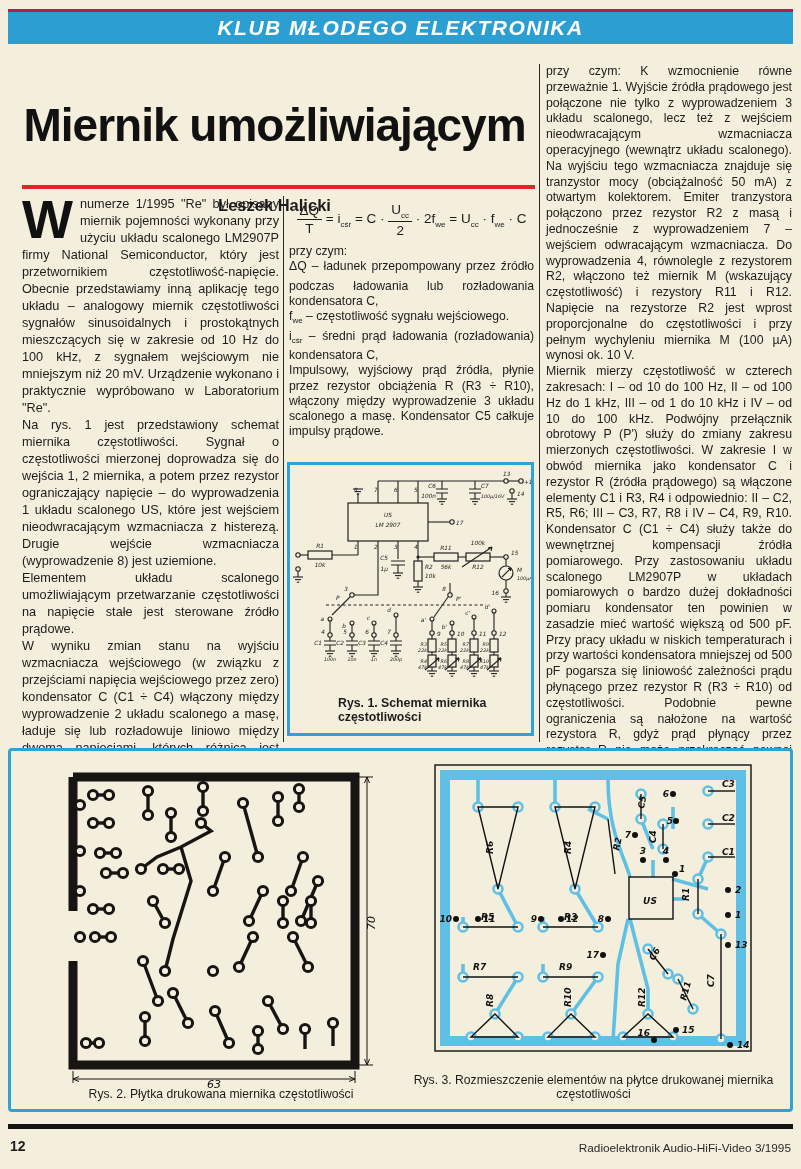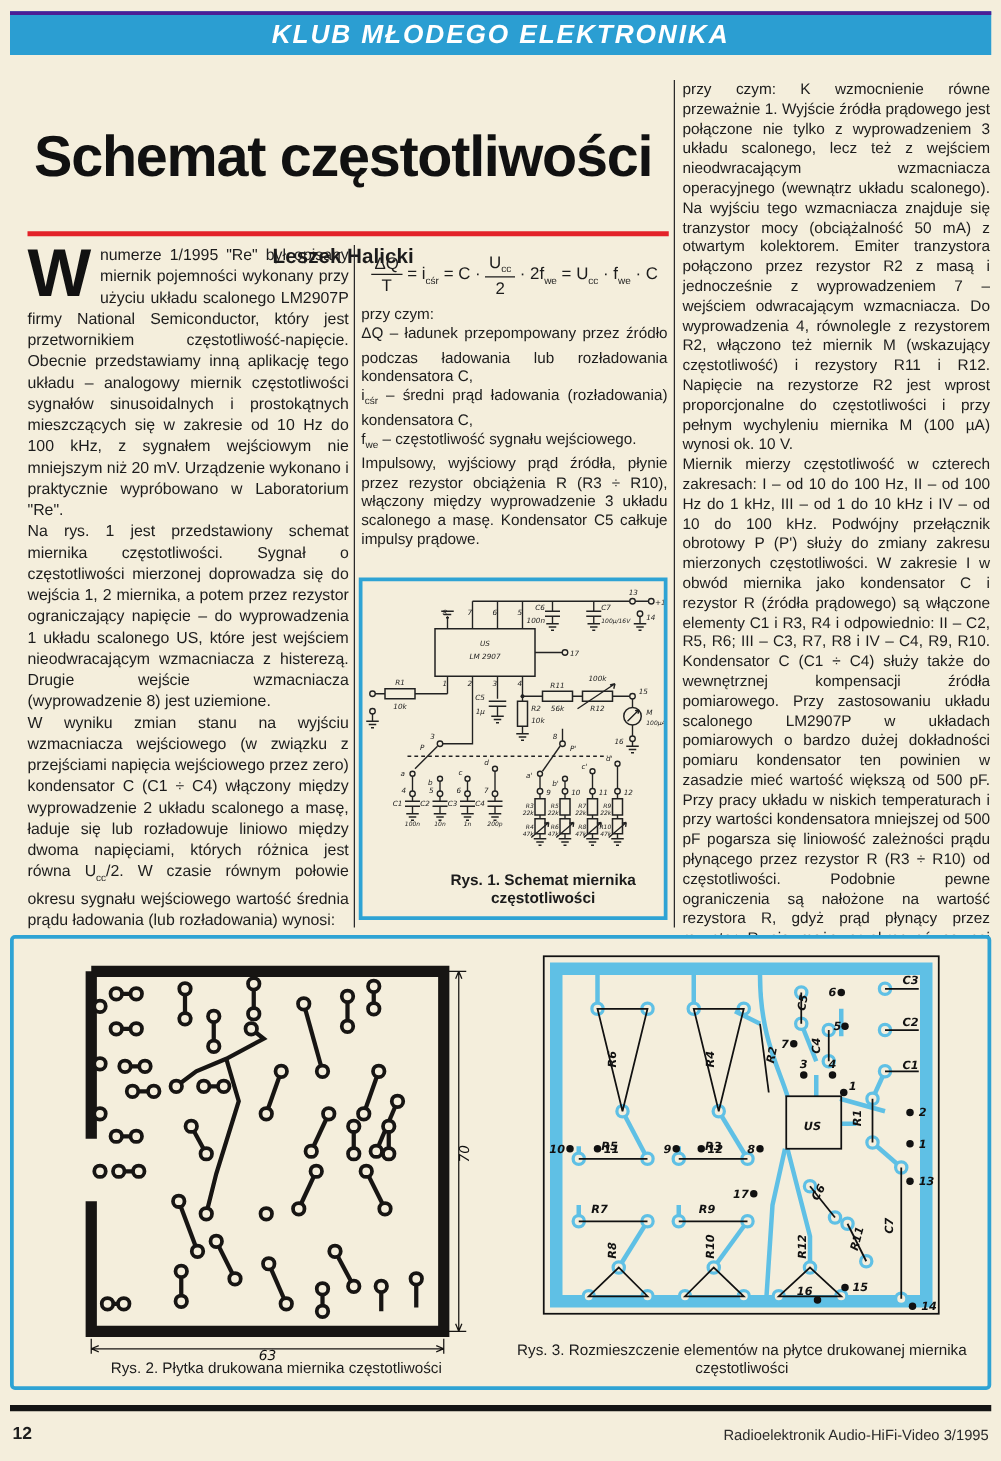--- a/index.html
+++ b/index.html
@@ -1,20 +1,20 @@
 <!DOCTYPE html>
 <html><head>
 <meta charset="utf-8">
 <style>
   html,body{margin:0;padding:0;background:#cfc9ba;}
   #page{position:relative;width:801px;height:1169px;background:#f4eedc;overflow:hidden;
         font-family:"Liberation Sans",sans-serif;color:#1c1c1c;}
   
   .banner{position:absolute;left:8px;top:9px;width:785px;height:32px;background:#2b9ed2;
-          border-top:3px solid #4c1d95;}
+          border-top:3px solid #be185d;}
   .banner span{display:block;text-align:center;color:#fff;font-style:italic;font-weight:bold;
           font-size:21px;line-height:31px;letter-spacing:1.5px;}
   
   .lead{position:absolute;left:30px;top:60px;width:492px;color:#e32229;font-weight:bold;
         font-size:14.6px;line-height:19px;text-align:center;}
   .title{position:absolute;left:22px;top:98px;width:505px;font-size:46px;font-weight:bold;
         text-align:center;letter-spacing:-1px;color:#111;}
   .author{position:absolute;left:22px;top:160px;width:505px;text-align:center;
         font-weight:bold;font-size:16.5px;margin-top:36px;}
   .redrule{position:absolute;left:22px;top:185px;width:513px;height:4px;background:#e32229;}
@@ -31,21 +31,21 @@
   .v2{left:539px;top:64px;height:678px;}
   
   .formula{text-align:center;font-size:13.5px;margin:4px 0 6px 0;line-height:normal;}
   .frac{display:inline-block;vertical-align:middle;text-align:center;}
   .frac .top{display:block;border-bottom:1.3px solid #1c1c1c;padding:0 3px 1px 3px;}
   .frac .bot{display:block;padding-top:1px;}
   .deflist{margin:0;}
   
   .fig1box{position:absolute;left:287px;top:462px;width:247px;height:274px;box-sizing:border-box;
         border:3px solid #2ea3d4;background:#f4eedc;}
-  .fig1cap{font-weight:bold;font-size:12.3px;text-align:center;margin-top:2px;padding-left:48px;}
+  .fig1cap{font-weight:bold;font-size:12.3px;text-align:left;margin-top:2px;padding-left:48px;}
   
   svg .w{stroke:#222;stroke-width:1.1;fill:none;}
   svg .comp{stroke:#222;stroke-width:1.2;fill:none;}
   svg .node{fill:#222;}
   svg .term{fill:#f4eedc;stroke:#222;stroke-width:1.1;}
   text.sl{font:italic 5.8px "DejaVu Sans",sans-serif;fill:#222;}
   text.sls{font:italic 4.8px "DejaVu Sans",sans-serif;fill:#222;}
   text.fl{font:italic bold 9px "DejaVu Sans",sans-serif;fill:#111;}
   text.dim{font:italic 11px "DejaVu Sans",sans-serif;fill:#111;}
   
@@ -74,41 +74,42 @@
 </style>
 </head>
 <body>
 
 <div id="page">
 
   <div class="banner">
     <span>KLUB MŁODEGO ELEKTRONIKA</span>
   </div>
 
-  <div class="title">Schemat częstotliwości</div>
+  <div class="title">Miernik umożliwiającym</div>
   <div class="author">Leszek Halicki</div>
   <div class="redrule"></div>
 
   <div class="vline v1"></div>
   <div class="vline v2"></div>
 
   <div class="col colL">
     <p><span class="dropcap">W</span><span>numerze 1/1995 "Re" był opisany miernik pojemności wykonany przy użyciu układu scalonego LM2907P firmy National Semiconductor, który jest przetwornikiem częstotliwość-napięcie. Obecnie przedstawiamy inną aplikację tego układu – analogowy miernik częstotliwości sygnałów sinusoidalnych i prostokątnych mieszczących się w zakresie od 10 Hz do 100 kHz, z sygnałem wejściowym nie mniejszym niż 20 mV. Urządzenie wykonano i praktycznie wypróbowano w Laboratorium "Re".</span></p>
     <p>Na rys. 1 jest przedstawiony schemat miernika częstotliwości. Sygnał o częstotliwości mierzonej doprowadza się do wejścia 1, 2 miernika, a potem przez rezystor ograniczający napięcie – do wyprowadzenia 1 układu scalonego US, które jest wejściem nieodwracającym wzmacniacza z histerezą. Drugie wejście wzmacniacza (wyprowadzenie 8) jest uziemione.</p>
+    <p>Elementem układu scalonego umożliwiającym przetwarzanie częstotliwości na napięcie stałe jest sterowane źródło prądowe.</p>
     <p><span>W wyniku zmian stanu na wyjściu wzmacniacza wejściowego (w związku z przejściami napięcia wejściowego przez zero) kondensator C (C1 ÷ C4) włączony między wyprowadzenie 2 układu scalonego a masę, ładuje się lub rozładowuje liniowo między dwoma napięciami, których różnica jest równa U</span><sub>cc</sub><span>/2. W czasie równym połowie okresu sygnału wejściowego wartość średnia prądu ładowania (lub rozładowania) wynosi:</span></p>
   </div>
 
   <div class="col colM">
     <div class="formula">
       <span class="frac"><span class="top">ΔQ</span><span class="bot">T</span></span><span> = i</span><sub>cśr</sub><span> = C · </span><span class="frac"><span class="top"><span>U</span><sub>cc</sub></span><span class="bot">2</span></span><span> · 2f</span><sub>we</sub><span> = U</span><sub>cc</sub><span> · f</span><sub>we</sub><span> · C</span>
     </div>
     <p>przy czym:</p>
     <p class="deflist"><span>ΔQ</span><sub></sub><span> – ładunek przepompowany przez źródło podczas ładowania lub rozładowania kondensatora C,</span></p>
+    <p class="deflist"><span>f</span><sub>we</sub><span> – częstotliwość sygnału wejściowego.</span></p>
     <p class="deflist"><span>i</span><sub>cśr</sub><span> – średni prąd ładowania (rozładowania) kondensatora C,</span></p>
-    <p class="deflist"><span>f</span><sub>we</sub><span> – częstotliwość sygnału wejściowego.</span></p>
     <p>Impulsowy, wyjściowy prąd źródła, płynie przez rezystor obciążenia R (R3 ÷ R10), włączony między wyprowadzenie 3 układu scalonego a masę. Kondensator C5 całkuje impulsy prądowe.</p>
   </div>
 
   <div class="col colR">
     <p>przy czym: K wzmocnienie równe przeważnie 1. Wyjście źródła prądowego jest połączone nie tylko z wyprowadzeniem 3 układu scalonego, lecz też z wejściem nieodwracającym wzmacniacza operacyjnego (wewnątrz układu scalonego). Na wyjściu tego wzmacniacza znajduje się tranzystor mocy (obciążalność 50 mA) z otwartym kolektorem. Emiter tranzystora połączono przez rezystor R2 z masą i jednocześnie z wyprowadzeniem 7 – wejściem odwracającym wzmacniacza. Do wyprowadzenia 4, równolegle z rezystorem R2, włączono też miernik M (wskazujący częstotliwość) i rezystory R11 i R12. Napięcie na rezystorze R2 jest wprost proporcjonalne do częstotliwości i przy pełnym wychyleniu miernika M (100 µA) wynosi ok. 10 V.</p>
     <p>Miernik mierzy częstotliwość w czterech zakresach: I – od 10 do 100 Hz, II – od 100 Hz do 1 kHz, III – od 1 do 10 kHz i IV – od 10 do 100 kHz. Podwójny przełącznik obrotowy P (P') służy do zmiany zakresu mierzonych częstotliwości. W zakresie I w obwód miernika jako kondensator C i rezystor R (źródła prądowego) są włączone elementy C1 i R3, R4 i odpowiednio: II – C2, R5, R6; III – C3, R7, R8 i IV – C4, R9, R10. Kondensator C (C1 ÷ C4) służy także do wewnętrznej kompensacji źródła pomiarowego. Przy zastosowaniu układu scalonego LM2907P w układach pomiarowych o bardzo dużej dokładności pomiaru kondensator ten powinien w zasadzie mieć wartość większą od 500 pF. Przy pracy układu w niskich temperaturach i przy wartości kondensatora mniejszej od 500 pF pogarsza się liniowość zależności prądu płynącego przez rezystor R (R3 ÷ R10) od częstotliwości. Podobnie pewne ograniczenia są nałożone na wartość rezystora R, gdyż prąd płynący przez rezystor R nie może przekraczać pewnej ustalonej wewnętrz-</p>
   </div>
 
   <div class="fig1box">
     <svg width="241" height="225" viewBox="0 0 241 225">

